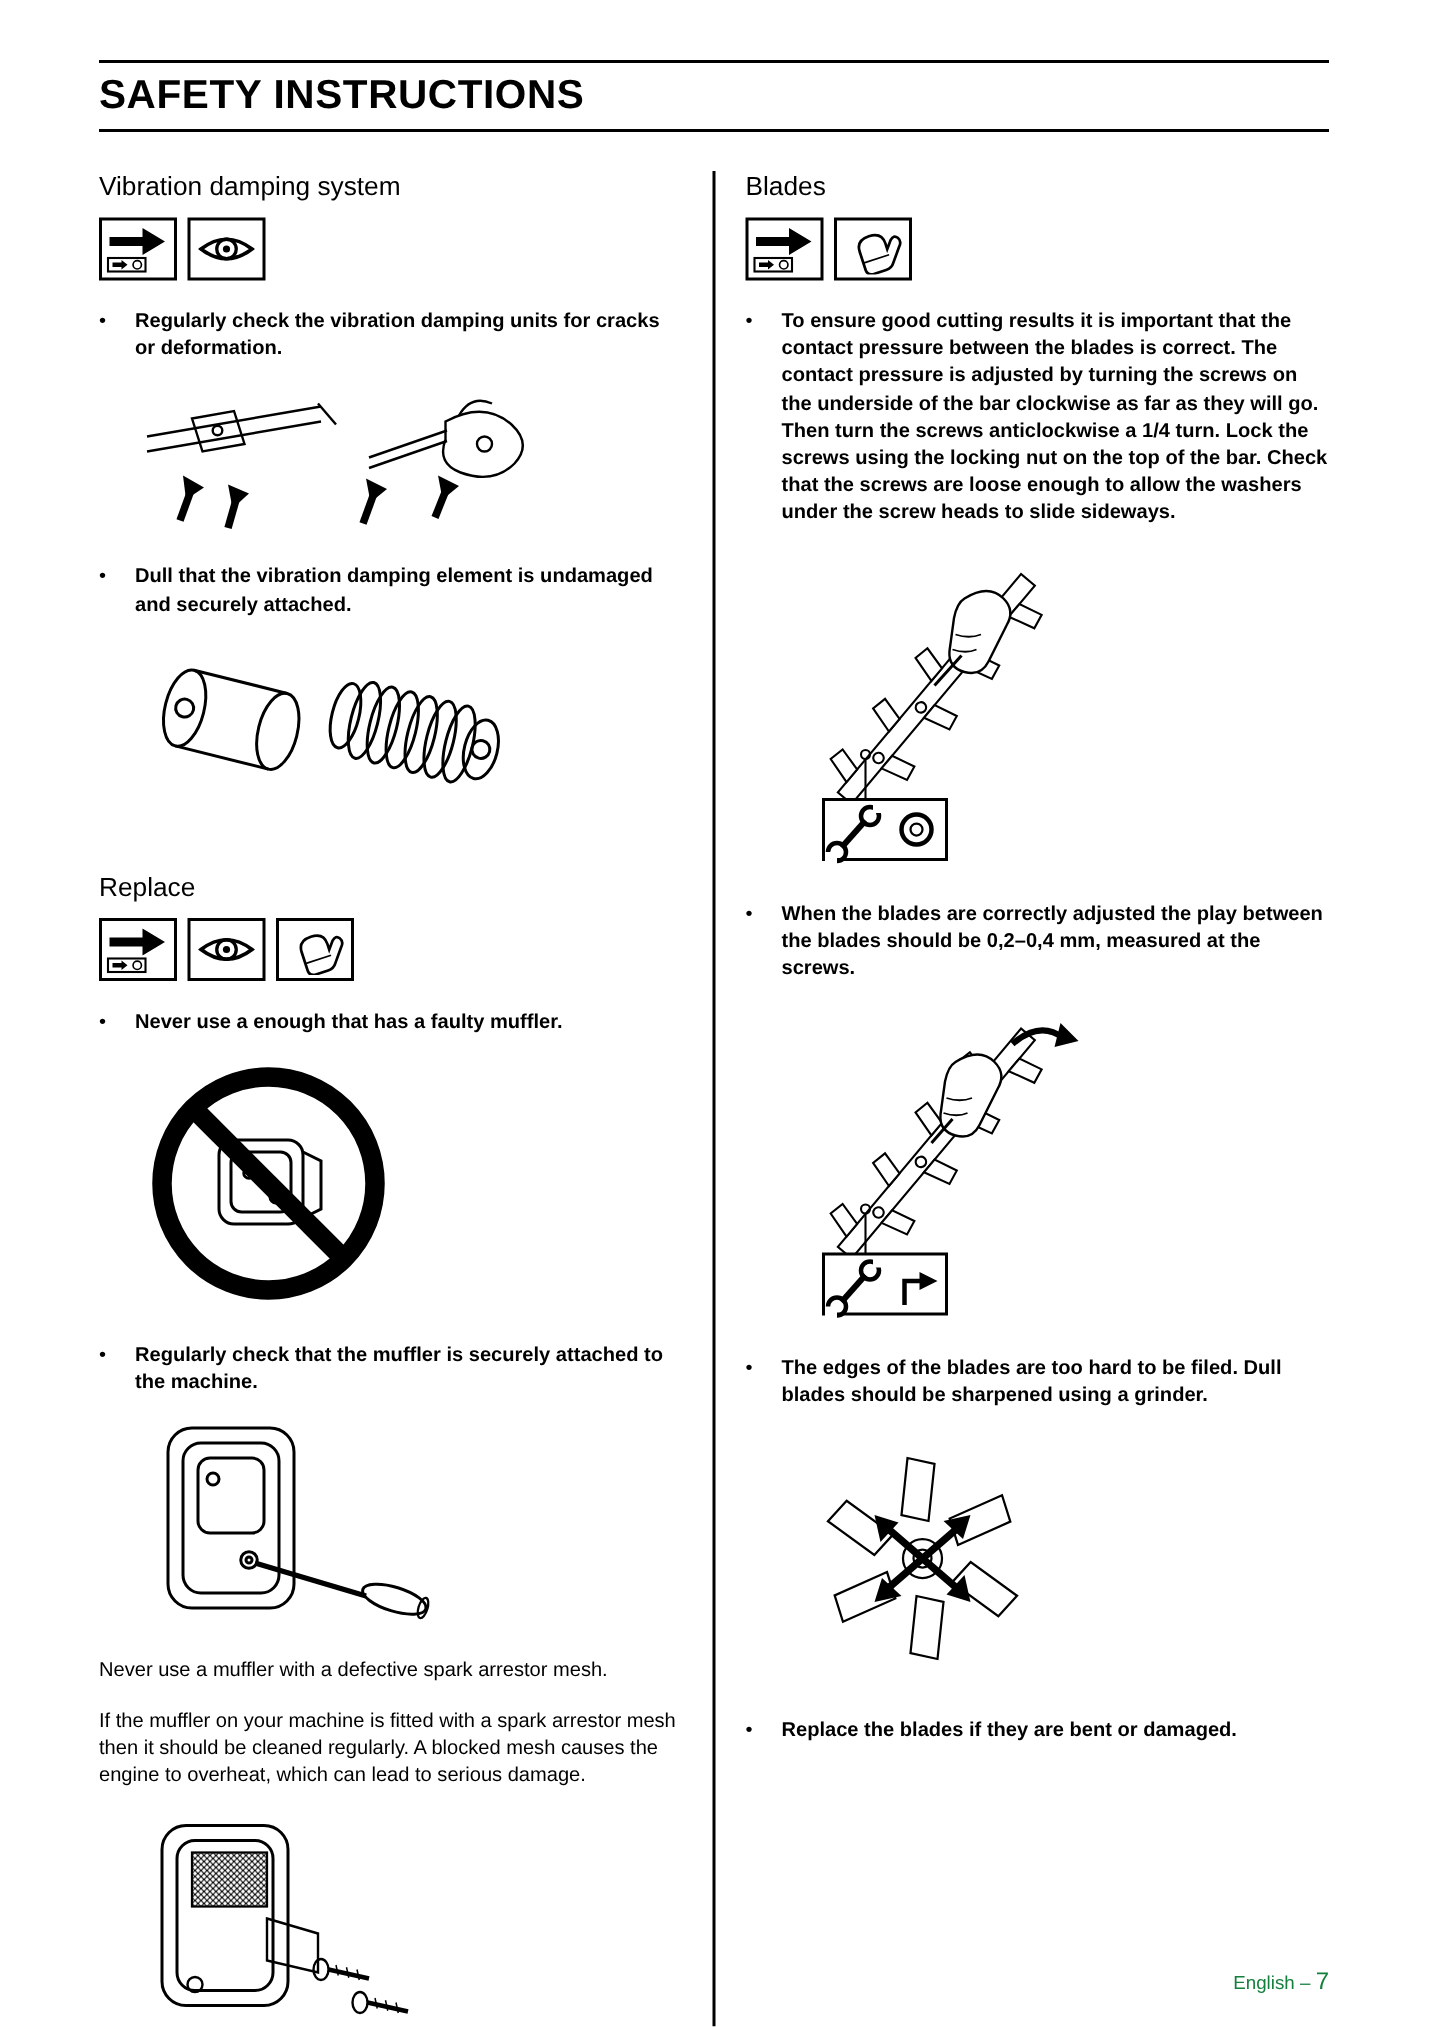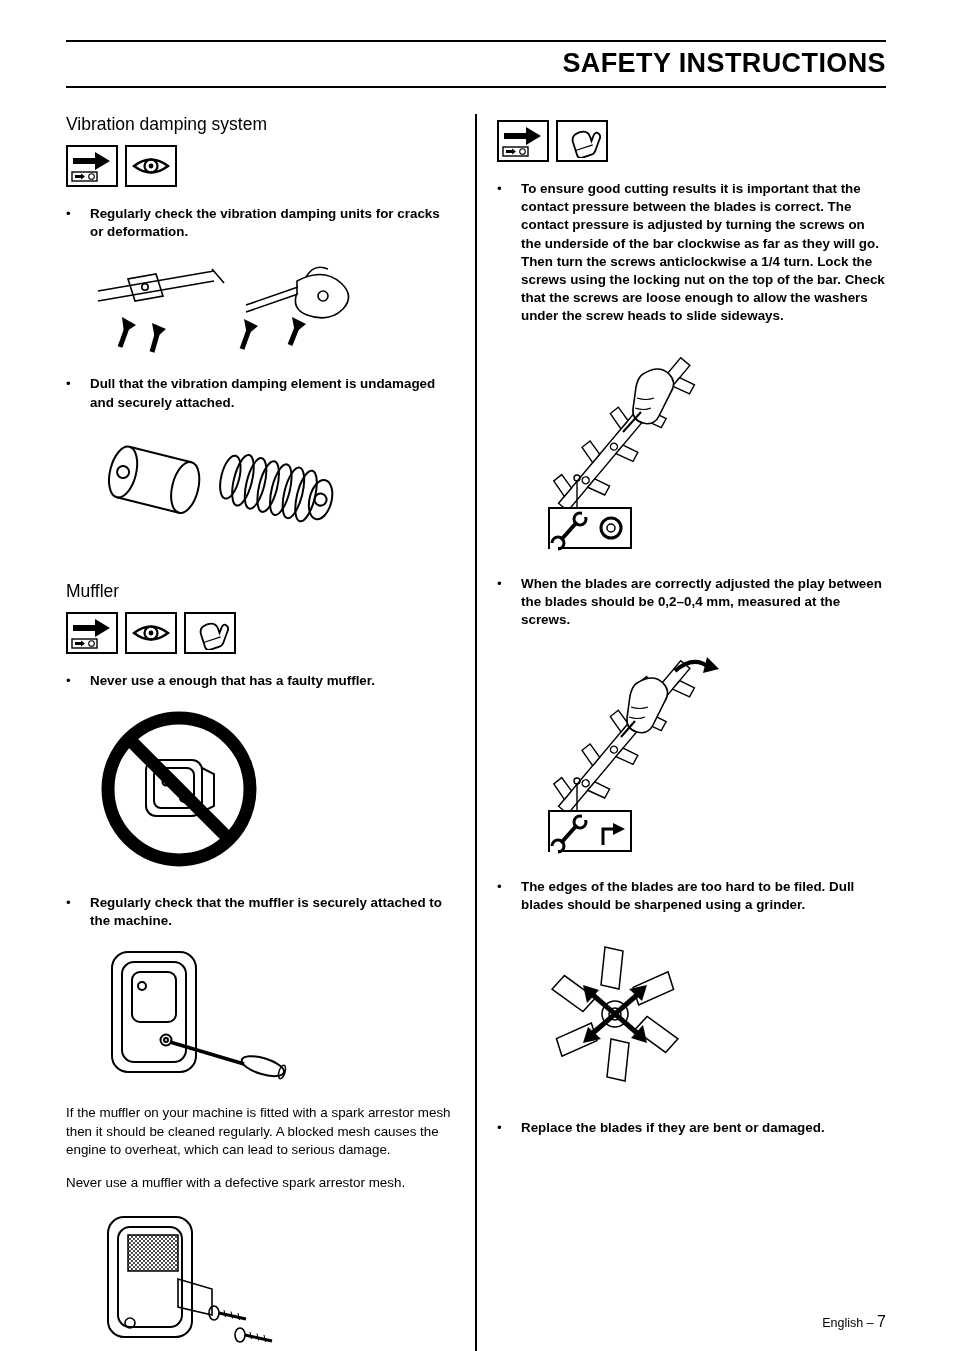--- a/index.html
+++ b/index.html
@@ -10,21 +10,21 @@
     margin:0 auto;
     background:#ffffff;
     color:#000;
     font-family:"Liberation Sans", sans-serif;
     overflow:hidden;
   }
   .inner { padding:40px 68px 0 66px; }
 
   .rule { border-top:2px solid #000; height:0; }
   h1.title {
-    text-align:right;
+    text-align:left;
     font-size:27px;
     font-weight:bold;
     letter-spacing:0.4px;
     margin:6px 0 7px;
   }
 
   .columns { display:flex; margin-top:26px; min-height:1185px; align-items:stretch; }
   .col { width:389px; }
   .divider { width:1.5px; background:#000; margin-left:20px; margin-right:20.5px; }
 
@@ -45,21 +45,21 @@
 
   .para { font-size:13.4px; line-height:18.2px; margin:2px 0 15px; }
 
   figure.illus { margin:6px 0 20px 28px; }
   figure.illus svg { display:block; }
 
   .page-footer {
     position:absolute;
     right:68px; bottom:20px;
     font-size:12.5px;
-    color:#000000;
+    color:#15803d;
   }
   .page-footer .num { font-size:16px; }
 </style>
 </head>
 <body>
 
 <div class="page">
   <div class="inner">
 
     <header>
@@ -150,21 +150,21 @@
                   <ellipse cx="213" cy="62" rx="9" ry="26"></ellipse>
                   <ellipse cx="228" cy="62" rx="11" ry="20"></ellipse>
                   <circle cx="228" cy="62" r="6"></circle>
                 </g>
               </g>
             </svg>
           </figure>
         </div>
 
         <div class="section">
-          <h2>Muffler</h2>
+          <h2>Replace</h2>
 
           <div class="pictos">
             <span class="picto">
               <svg width="46" height="34" viewBox="0 0 46 34">
                 <polygon points="4,9 26,9 26,3 41,12 26,21 26,15 4,15" fill="#000"></polygon>
                 <rect x="3" y="23" width="25" height="9" fill="none" stroke="#000" stroke-width="1.4"></rect>
                 <polygon points="6,26 12,26 12,24.4 16,27.5 12,30.6 12,29 6,29" fill="#000"></polygon>
                 <circle cx="22.5" cy="27.5" r="2.8" fill="none" stroke="#000" stroke-width="1.1"></circle>
               </svg>
             </span>
@@ -220,22 +220,22 @@
                 <circle cx="72" cy="96" r="2"></circle>
               </g>
               <line x1="76" y1="98" x2="150" y2="120" stroke="#000" stroke-width="3.5"></line>
               <g transform="rotate(17 168 125)">
                 <ellipse cx="168" cy="122" rx="22" ry="8" fill="none" stroke="#000" stroke-width="2"></ellipse>
                 <ellipse cx="188" cy="122" rx="3" ry="7" fill="none" stroke="#000" stroke-width="1.5"></ellipse>
               </g>
             </svg>
           </figure>
 
+          <p class="para">Never use a muffler with a defective spark arrestor mesh.</p>
           <p class="para">If the muffler on your machine is fitted with a spark arrestor mesh then it should be cleaned regularly. A blocked mesh causes the engine to overheat, which can lead to serious damage.</p>
-          <p class="para">Never use a muffler with a defective spark arrestor mesh.</p>
 
           <figure class="illus">
             <svg width="210" height="150" viewBox="0 0 210 150">
               <defs>
                 <pattern id="meshp" width="4" height="4" patternUnits="userSpaceOnUse">
                   <path d="M0 0L4 4M4 0L0 4" stroke="#000" stroke-width="0.7"></path>
                 </pattern>
               </defs>
               <g fill="none" stroke="#000" stroke-width="2">
                 <rect x="14" y="10" width="84" height="120" rx="16"></rect>
@@ -258,20 +258,21 @@
           </figure>
         </div>
 
       </section>
 
       <div class="divider"></div>
 
       <section class="col">
 
         <div class="section">
+          <h2>Blades</h2>
 
           <div class="pictos">
             <span class="picto">
               <svg width="46" height="34" viewBox="0 0 46 34">
                 <polygon points="4,9 26,9 26,3 41,12 26,21 26,15 4,15" fill="#000"></polygon>
                 <rect x="3" y="23" width="25" height="9" fill="none" stroke="#000" stroke-width="1.4"></rect>
                 <polygon points="6,26 12,26 12,24.4 16,27.5 12,30.6 12,29 6,29" fill="#000"></polygon>
                 <circle cx="22.5" cy="27.5" r="2.8" fill="none" stroke="#000" stroke-width="1.1"></circle>
               </svg>
             </span>

